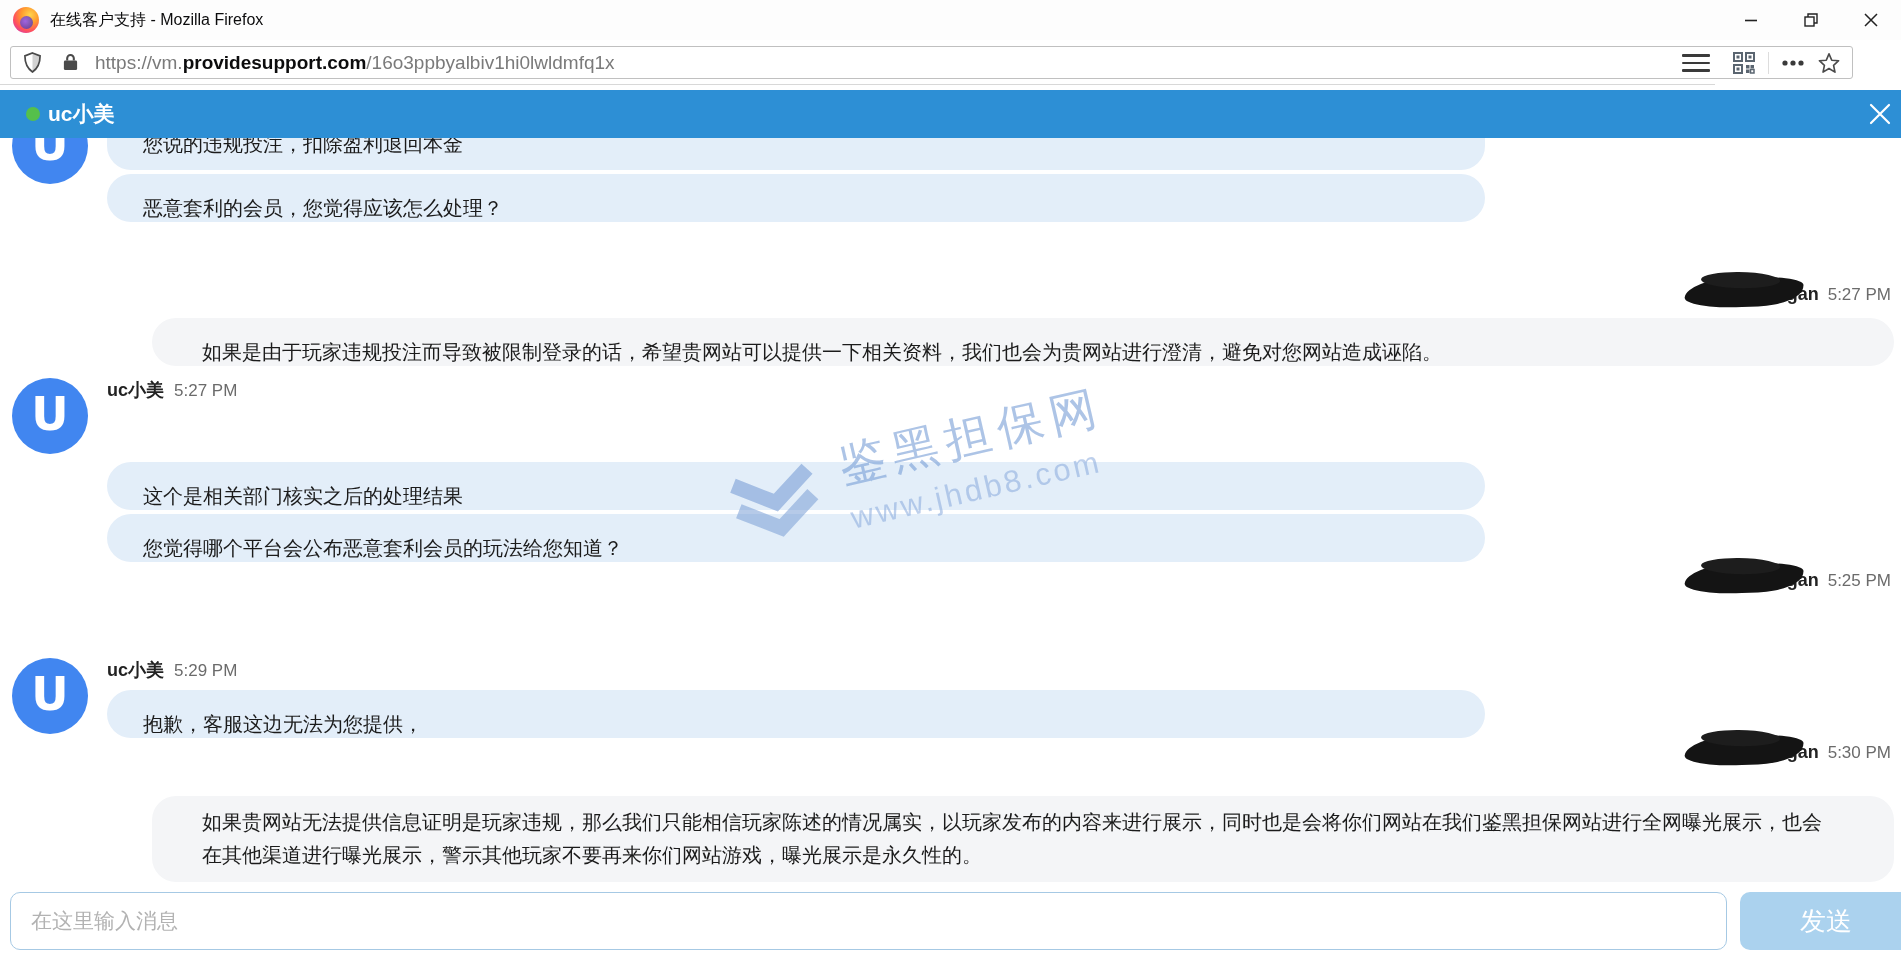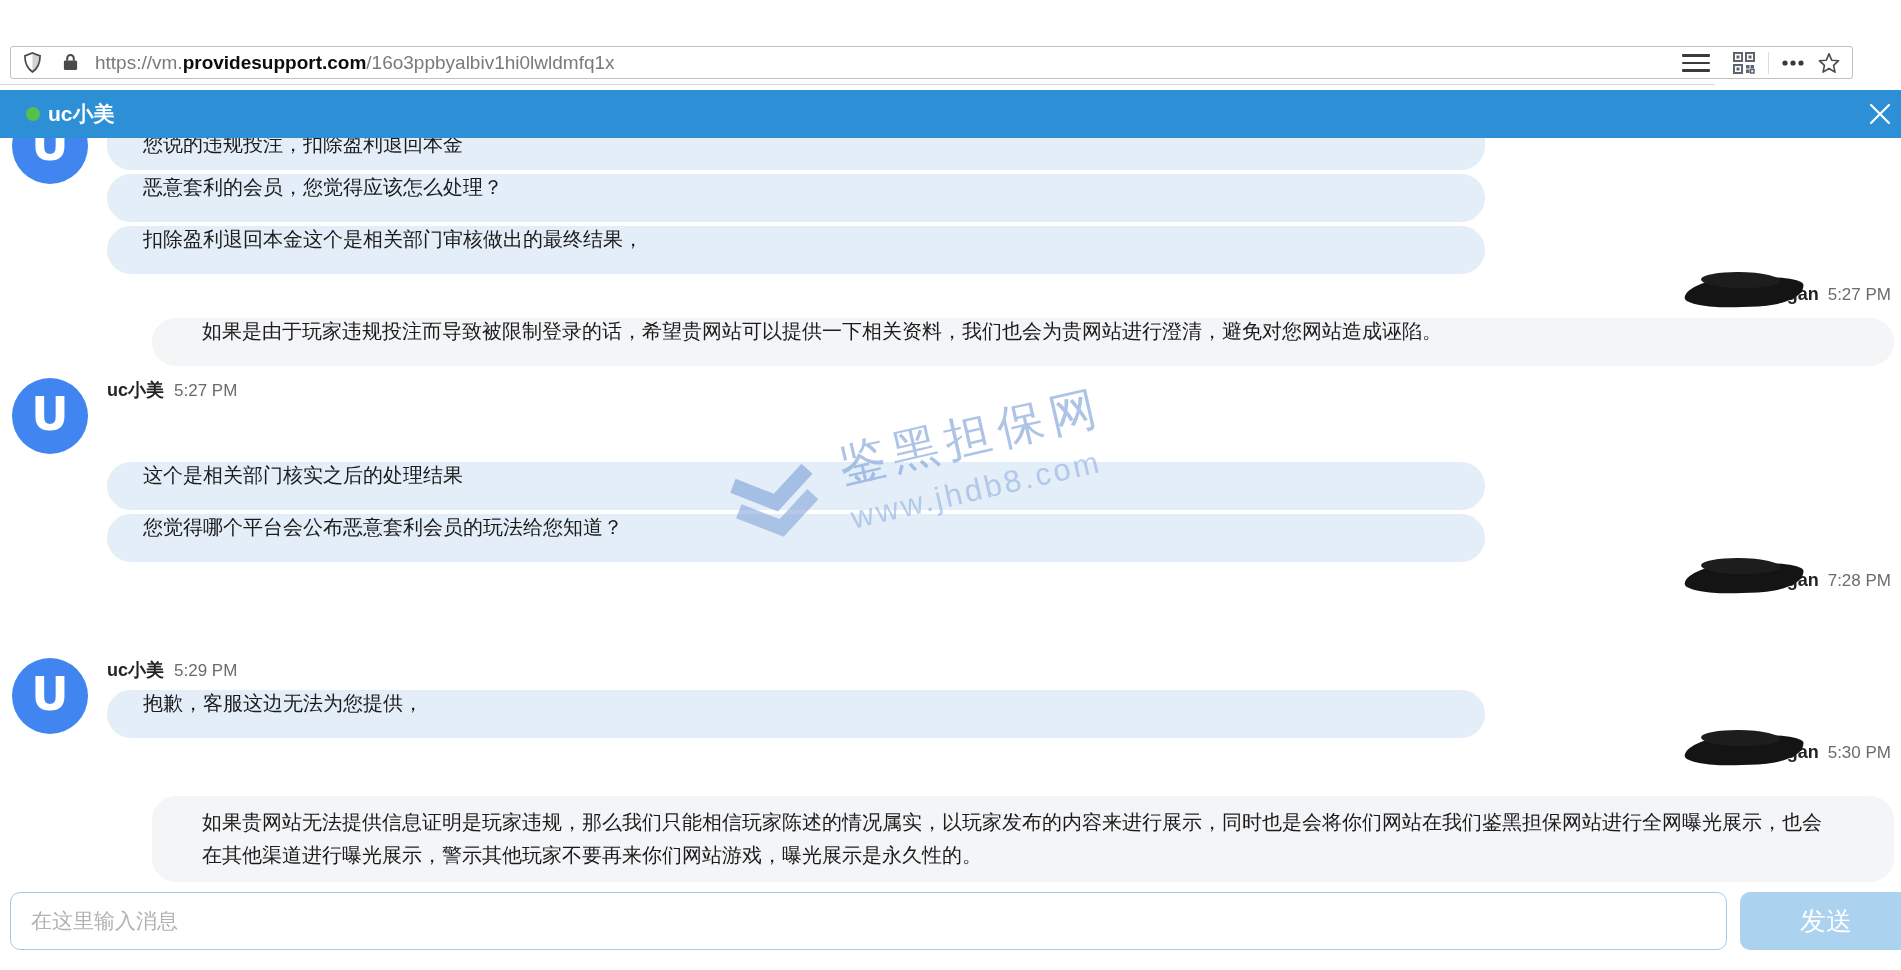--- a/index.html
+++ b/index.html
@@ -31,21 +31,21 @@
   .menu-btn span { display:block; height:2.5px; background:#3a3a3a; border-radius:1px; }
   
   .chat-header { position:absolute; left:0; top:90px; width:1901px; height:48px; background:#2d8fd5; z-index:10; }
   .status-dot { position:absolute; left:26px; top:17px; width:14px; height:14px; border-radius:50%; background:#55c04b; }
   .chat-title { position:absolute; left:48px; top:0; height:48px; line-height:48px; color:#fff; font-size:21px; font-weight:bold; }
   .chat-close { position:absolute; left:1868px; top:12px; width:24px; height:24px; color:#fff; }
   
   .avatar { position:absolute; left:12px; width:76px; height:76px; border-radius:50%; background:#4186f0;
     display:flex; align-items:center; justify-content:center; z-index:2; }
   .avatar span { color:#fff; font-size:46px; font-weight:bold; font-family:"DejaVu Sans",sans-serif; transform:translateY(-2px); }
-  .bubble { position:absolute; border-radius:24px; font-size:20px; color:#1b1b1b; display:flex; align-items:flex-start; z-index:2; }
+  .bubble { position:absolute; border-radius:24px; font-size:20px; color:#1b1b1b; display:flex; align-items:flex-end; z-index:2; }
   .bubble.agent { left:107px; width:1378px; height:48px; background:#e3eef9; padding-left:36px; }
   .bubble.cust  { left:152px; width:1742px; height:48px; background:#f4f5f7; padding-left:50px; }
   .bubble.cut { top:90px; height:80px; align-items:flex-end; padding-bottom:12px; z-index:1; }
   .bubble.tall { height:auto; min-height:84px; padding:10px 70px 10px 50px; line-height:33px; display:block; }
   .name-row { position:absolute; left:107px; height:24px; display:flex; align-items:baseline; gap:10px; z-index:2; }
   .agent-name { font-size:18px; font-weight:bold; color:#222; }
   .msg-time { font-size:17px; color:#6b6b6b; }
   .meta { position:absolute; right:10px; height:28px; display:flex; align-items:baseline; gap:9px; z-index:3; }
   .cust-name { position:relative; font-size:18px; font-weight:bold; color:#222; }
   .blob { position:absolute; left:-38px; top:-7px; width:118px; height:30px; background:#141414; z-index:2;
@@ -64,20 +64,42 @@
   .composer-input::placeholder { color:#b2b2b2; }
   .send-btn { position:absolute; left:1740px; top:892px; width:172px; height:58px; background:#abd2ee; border:none;
     border-radius:10px; color:#fff; font-size:26px; z-index:6; font-family:"Liberation Sans","DejaVu Sans",sans-serif; }
   svg { display:block; }
 </style>
 </head>
 <body>
 
 <div class="screen">
 
+  <div class="titlebar">
+    <div class="ff-icon"></div>
+    <div class="win-title">在线客户支持 - Mozilla Firefox</div>
+    <div class="win-controls">
+      <div class="win-btn">
+        <svg width="16" height="16" viewBox="0 0 16 16">
+            <line x1="2" y1="8.5" x2="14" y2="8.5" stroke="#222" stroke-width="1.6"></line>
+          </svg>
+      </div>
+      <div class="win-btn">
+        <svg width="16" height="16" viewBox="0 0 16 16">
+            <rect x="2" y="5" width="9" height="9" fill="none" stroke="#222" stroke-width="1.4"></rect>
+            <path d="M5 5 V2 H14 V11 H11" fill="none" stroke="#222" stroke-width="1.4"></path>
+          </svg>
+      </div>
+      <div class="win-btn">
+        <svg width="16" height="16" viewBox="0 0 16 16">
+            <path d="M2 2 L14 14 M14 2 L2 14" stroke="#222" stroke-width="1.5"></path>
+          </svg>
+      </div>
+    </div>
+  </div>
 
   <div class="toolbar">
     <div class="urlbox">
       <span class="tool-ic">
         <svg width="19" height="21" viewBox="0 0 20 22">
             <path d="M10 1 L18 4 C18 12 16 17 10 21 C4 17 2 12 2 4 Z" fill="none" stroke="#4a4a4a" stroke-width="1.8"></path>
             <path d="M10 1 L18 4 C18 12 16 17 10 21 Z" fill="#4a4a4a" opacity=".25"></path>
           </svg>
       </span>
       <span class="tool-ic" style="margin-left:20px">
@@ -135,23 +157,20 @@
 
   <div class="avatar" style="top:108px">
       <span>U</span>
     </div>
   <div class="bubble agent cut">
       <span>您说的违规投注，扣除盈利退回本金</span>
     </div>
   <div class="bubble agent" style="top:174px">
       <span>恶意套利的会员，您觉得应该怎么处理？</span>
     </div>
-  <div class="bubble agent" style="top:226px">
-      <span>扣除盈利退回本金这个是相关部门审核做出的最终结果，</span>
-    </div>
 
   <div class="meta" style="top:284px">
     <span class="cust-name"><span>dinghaigan</span><span class="blob"></span></span>
     <span class="msg-time">5:27 PM</span>
   </div>
   <div class="bubble cust" style="top:318px">
       <span>如果是由于玩家违规投注而导致被限制登录的话，希望贵网站可以提供一下相关资料，我们也会为贵网站进行澄清，避免对您网站造成诬陷。</span>
     </div>
 
   <div class="avatar" style="top:378px">
@@ -163,21 +182,21 @@
   </div>
   <div class="bubble agent" style="top:462px">
       <span>这个是相关部门核实之后的处理结果</span>
     </div>
   <div class="bubble agent" style="top:514px">
       <span>您觉得哪个平台会公布恶意套利会员的玩法给您知道？</span>
     </div>
 
   <div class="meta" style="top:570px">
     <span class="cust-name"><span>dinghaigan</span><span class="blob"></span></span>
-    <span class="msg-time">7:28 PM</span>
+    <span class="msg-time">5:25 PM</span>
   </div>
 
   <div class="avatar" style="top:658px">
       <span>U</span>
     </div>
   <div class="name-row" style="top:658px">
     <span class="agent-name">uc小美</span>
     <span class="msg-time">5:29 PM</span>
   </div>
   <div class="bubble agent" style="top:690px">

